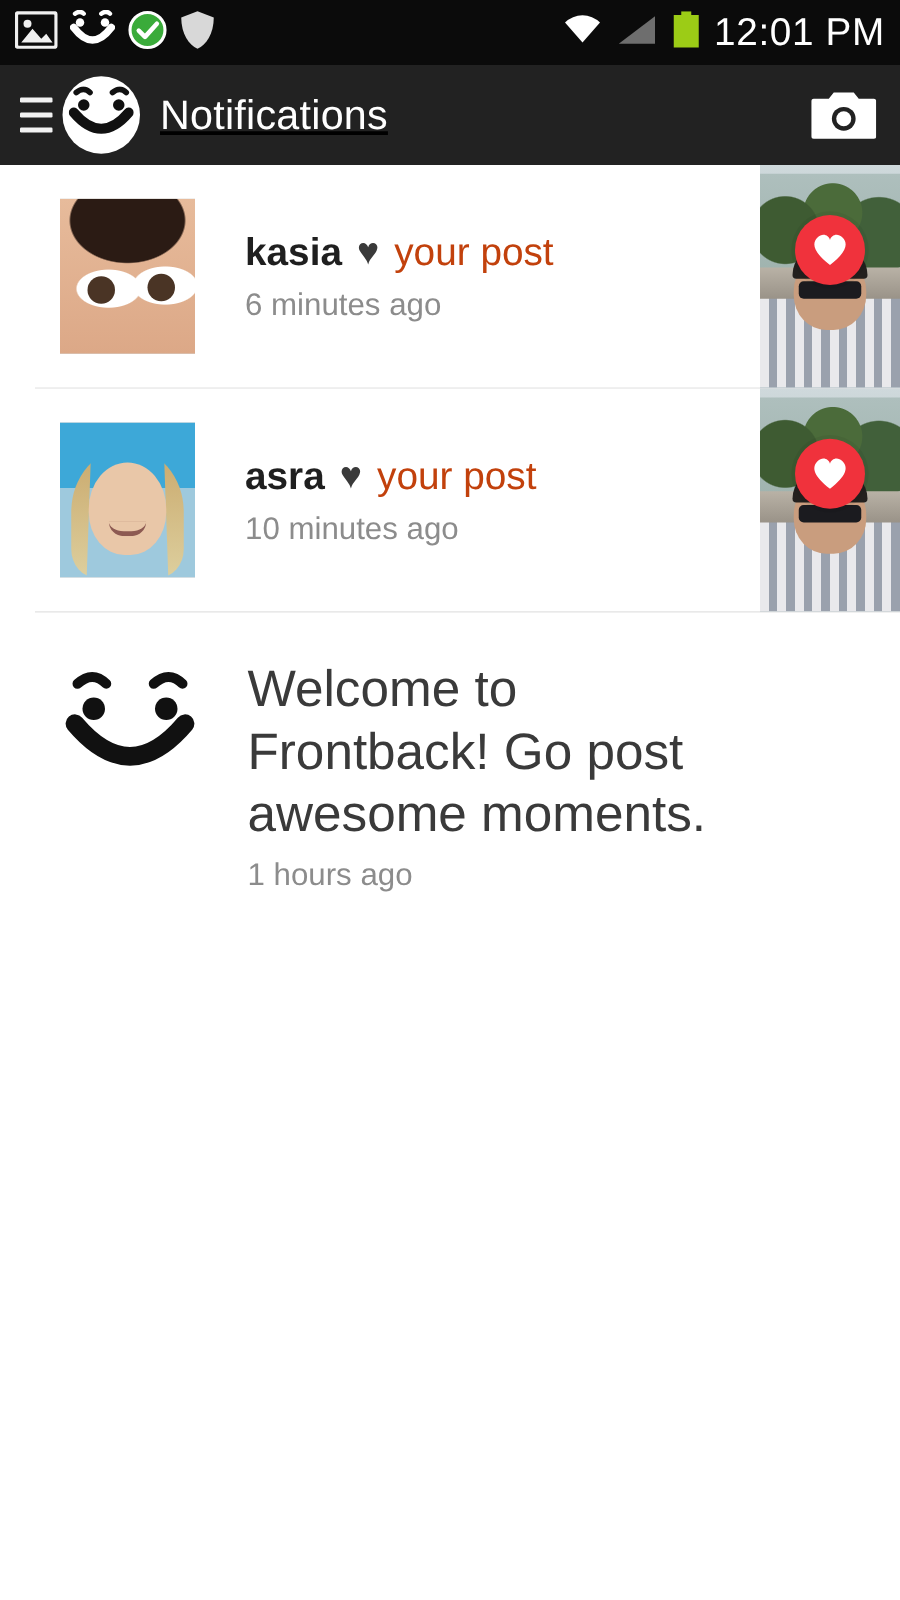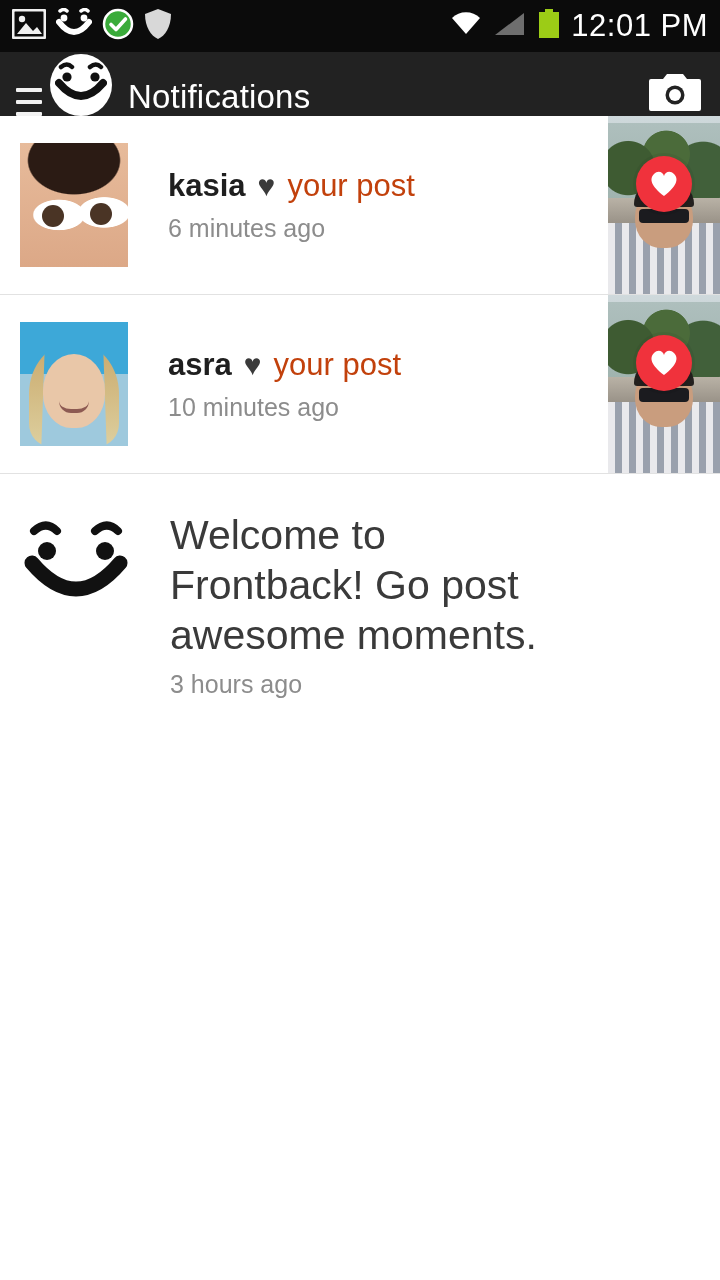--- a/index.html
+++ b/index.html
@@ -27,25 +27,26 @@
 
   .clock {
     font-size: 31px;
     color: #ffffff;
     letter-spacing: 0.5px;
     font-family: "Liberation Sans", sans-serif;
   }
 
   
   .actionbar {
-    height: 64px;
+    height: 80px;
     background: #222222;
     display: flex;
-    align-items: flex-end;
+    align-items: center;
     padding: 0 16px;
+    text-decoration: underline;
   }
   .hamburger {
     width: 26px; height: 28px;
     display: flex; flex-direction: column; justify-content: space-between;
     margin-right: 8px;
   }
   .hamburger span { display: block; height: 4px; background: #f2f2f2; border-radius: 1px; }
 
   .logo {
     width: 62px; height: 62px; border-radius: 50%;
@@ -60,21 +61,21 @@
     font-weight: normal;
     letter-spacing: 0.2px;
   }
   .camera-btn {
     margin-left: auto;
     width: 58px; height: 48px;
     display: flex; align-items: center; justify-content: center;
   }
 
   
-  .list { width: 720px; background: #ffffff; }
+  .list { width: 720px; background: #ffffff; padding-left: 28px; }
 
   .notif {
     position: relative;
     display: flex;
     align-items: center;
     min-height: 170px;
     border-bottom: 1px solid #e2e2e2;
     background: #ffffff;
   }
 
@@ -384,17 +385,17 @@
       <svg width="104" height="90" viewBox="0 0 104 90">
         <path d="M10 12 q12 -11 23 0" stroke="#111111" stroke-width="8" fill="none" stroke-linecap="round"></path>
         <path d="M71 12 q12 -11 23 0" stroke="#111111" stroke-width="8" fill="none" stroke-linecap="round"></path>
         <circle cx="23" cy="32" r="9" fill="#111111"></circle>
         <circle cx="81" cy="32" r="9" fill="#111111"></circle>
         <path d="M8 44 q44 52 88 0" stroke="#111111" stroke-width="15" fill="none" stroke-linecap="round"></path>
       </svg>
     </div>
     <div class="welcome-text">
       <div class="welcome-msg">Welcome to Frontback! Go post awesome moments.</div>
-      <div class="timestamp">3 hours ago</div>
+      <div class="timestamp">1 hours ago</div>
     </div>
   </div>
 
 </div>
 
 </body></html>

